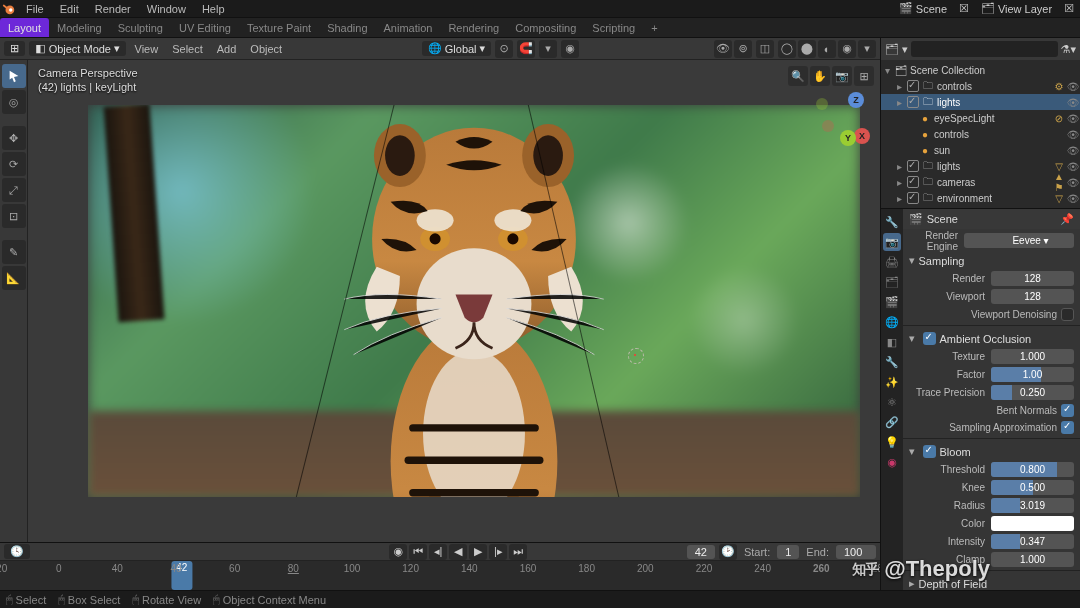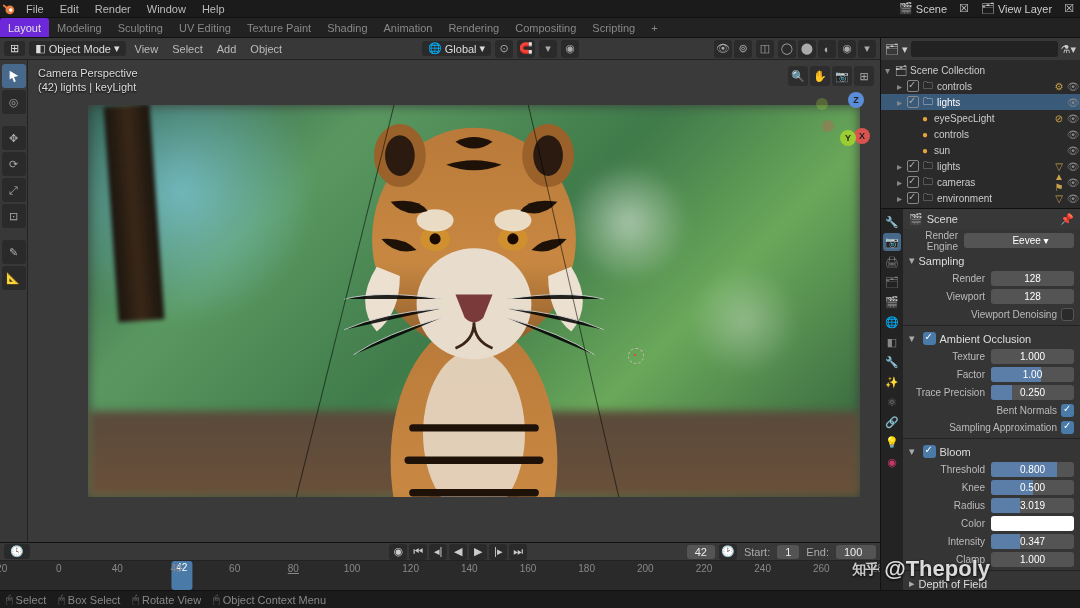--- a/index.html
+++ b/index.html
@@ -369,21 +369,21 @@
             <div class="tl-mark" style="left: 26.6667%;">60</div>
             <div class="tl-mark" style="left: 33.3333%; text-decoration: underline;">80</div>
             <div class="tl-mark" style="left: 40%;">100</div>
             <div class="tl-mark" style="left: 46.6667%;">120</div>
             <div class="tl-mark" style="left: 53.3333%;">140</div>
             <div class="tl-mark" style="left: 60%;">160</div>
             <div class="tl-mark" style="left: 66.6667%;">180</div>
             <div class="tl-mark" style="left: 73.3333%;">200</div>
             <div class="tl-mark" style="left: 80%;">220</div>
             <div class="tl-mark" style="left: 86.6667%;">240</div>
-            <div class="tl-mark" style="left: 93.3333%;">260</div>
+            <div class="tl-mark" style="left: 93.3333%; font-weight: bold;">260</div>
             <div class="tl-mark" style="left: 100%;">280</div>
           </div>
       </div>
     </div>
 
     <div class="right-col">
 
       <div class="outliner">
         <div class="ol-header">
           <span>🗂</span>

